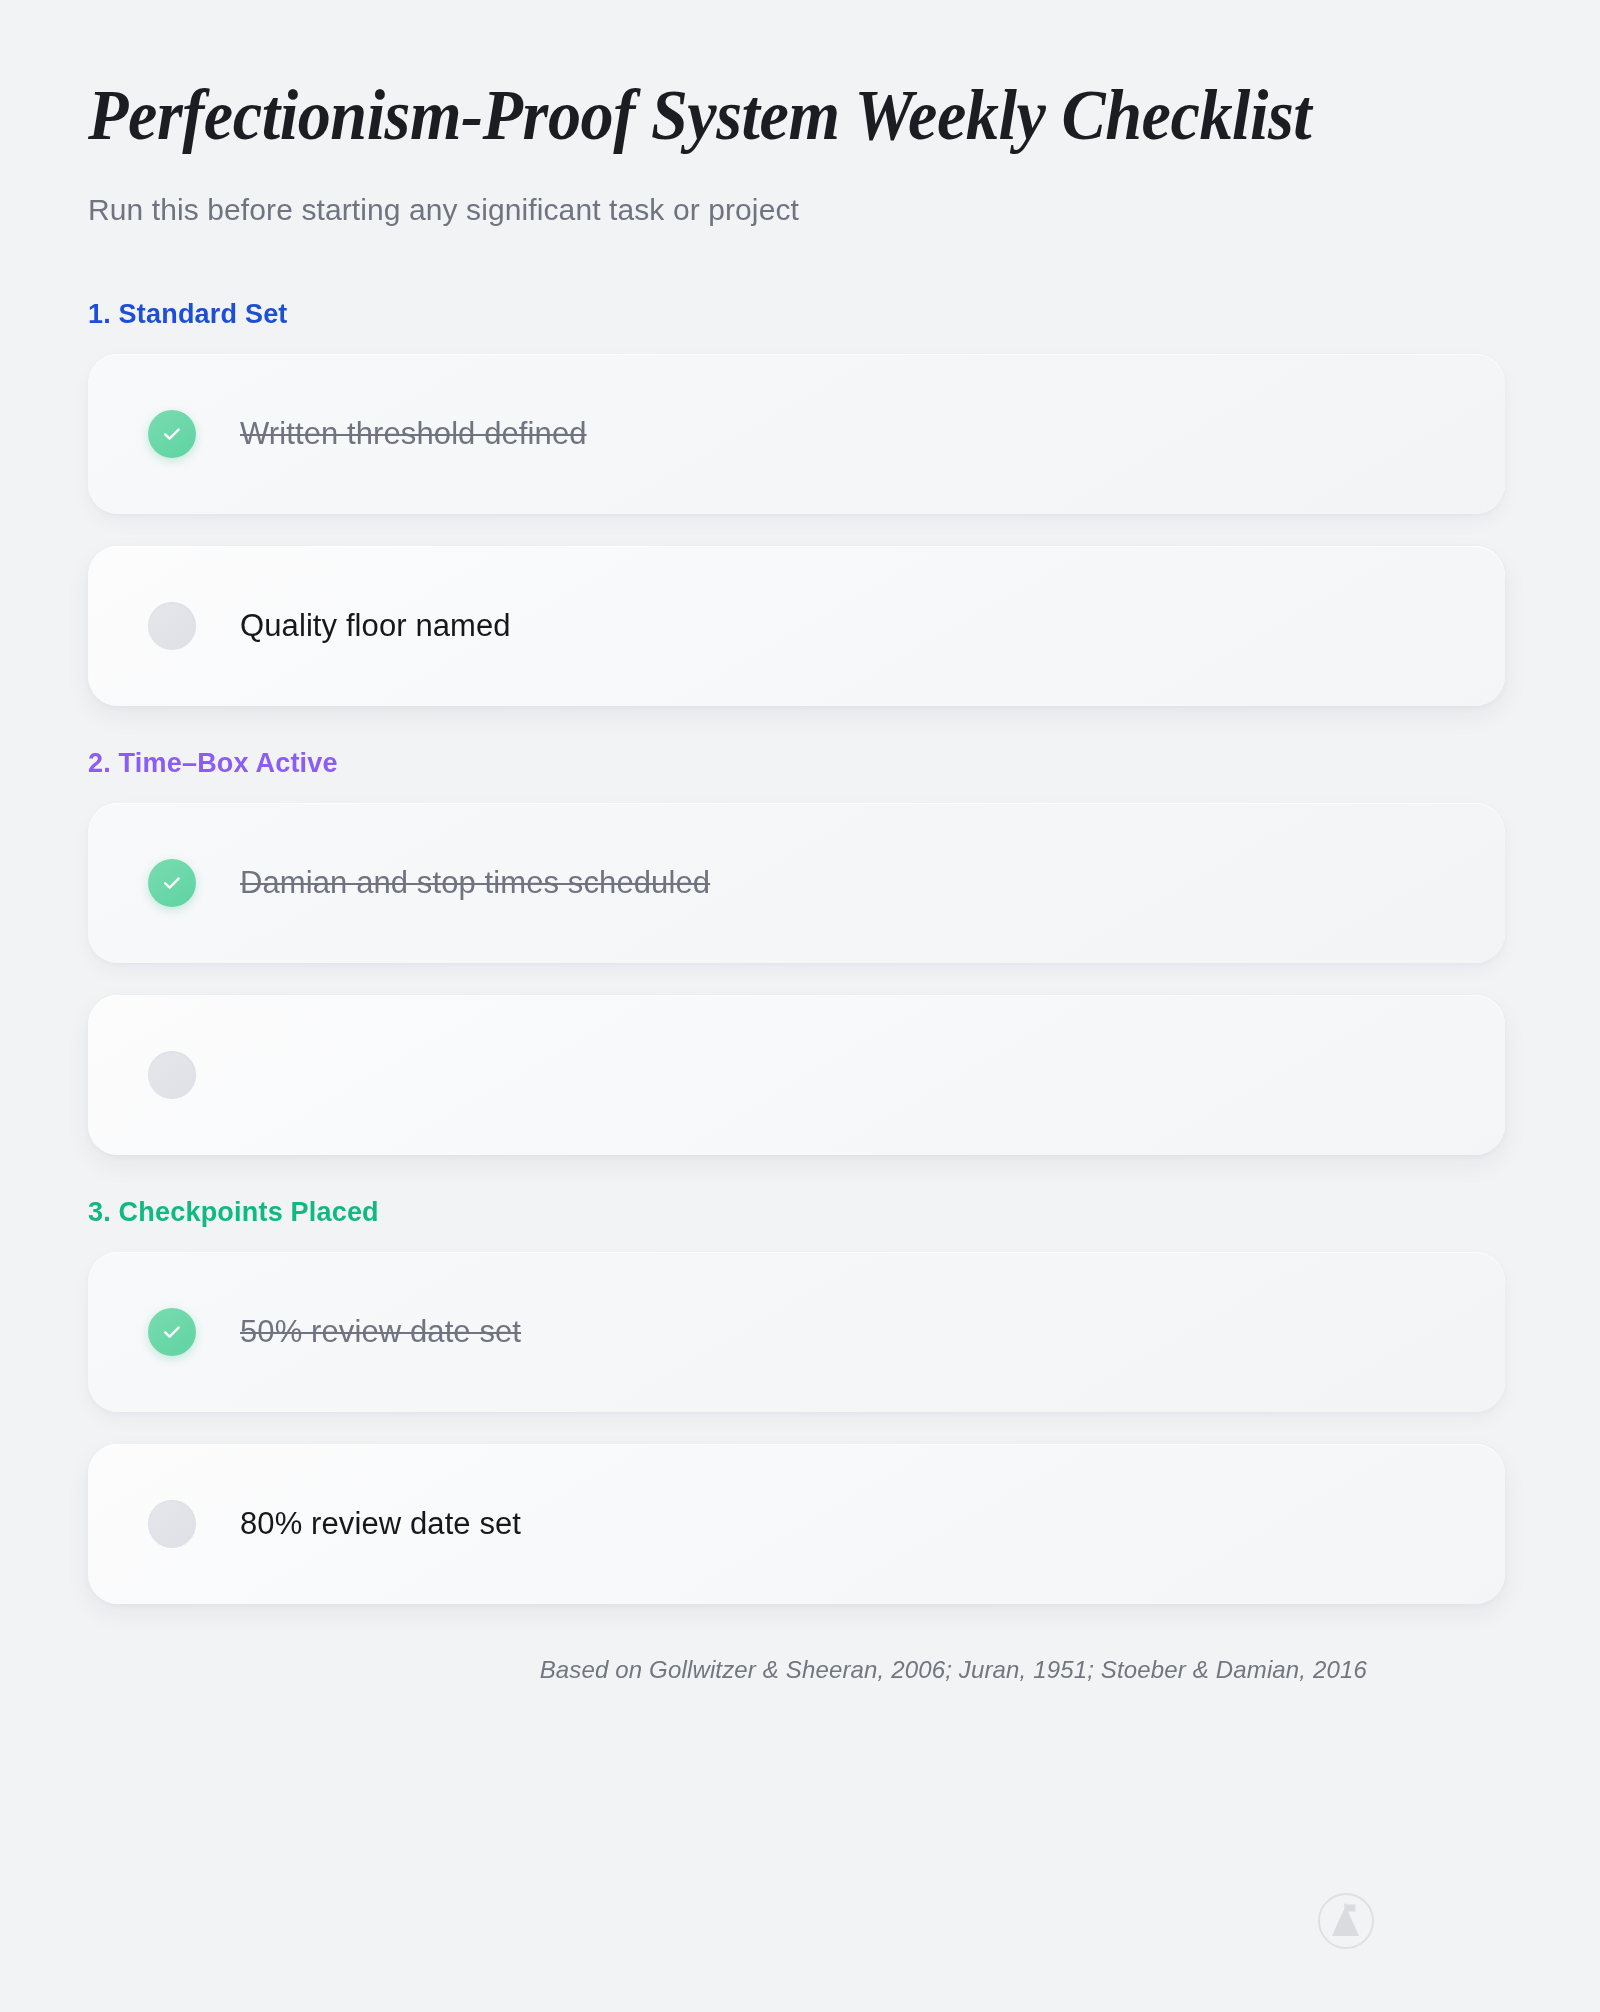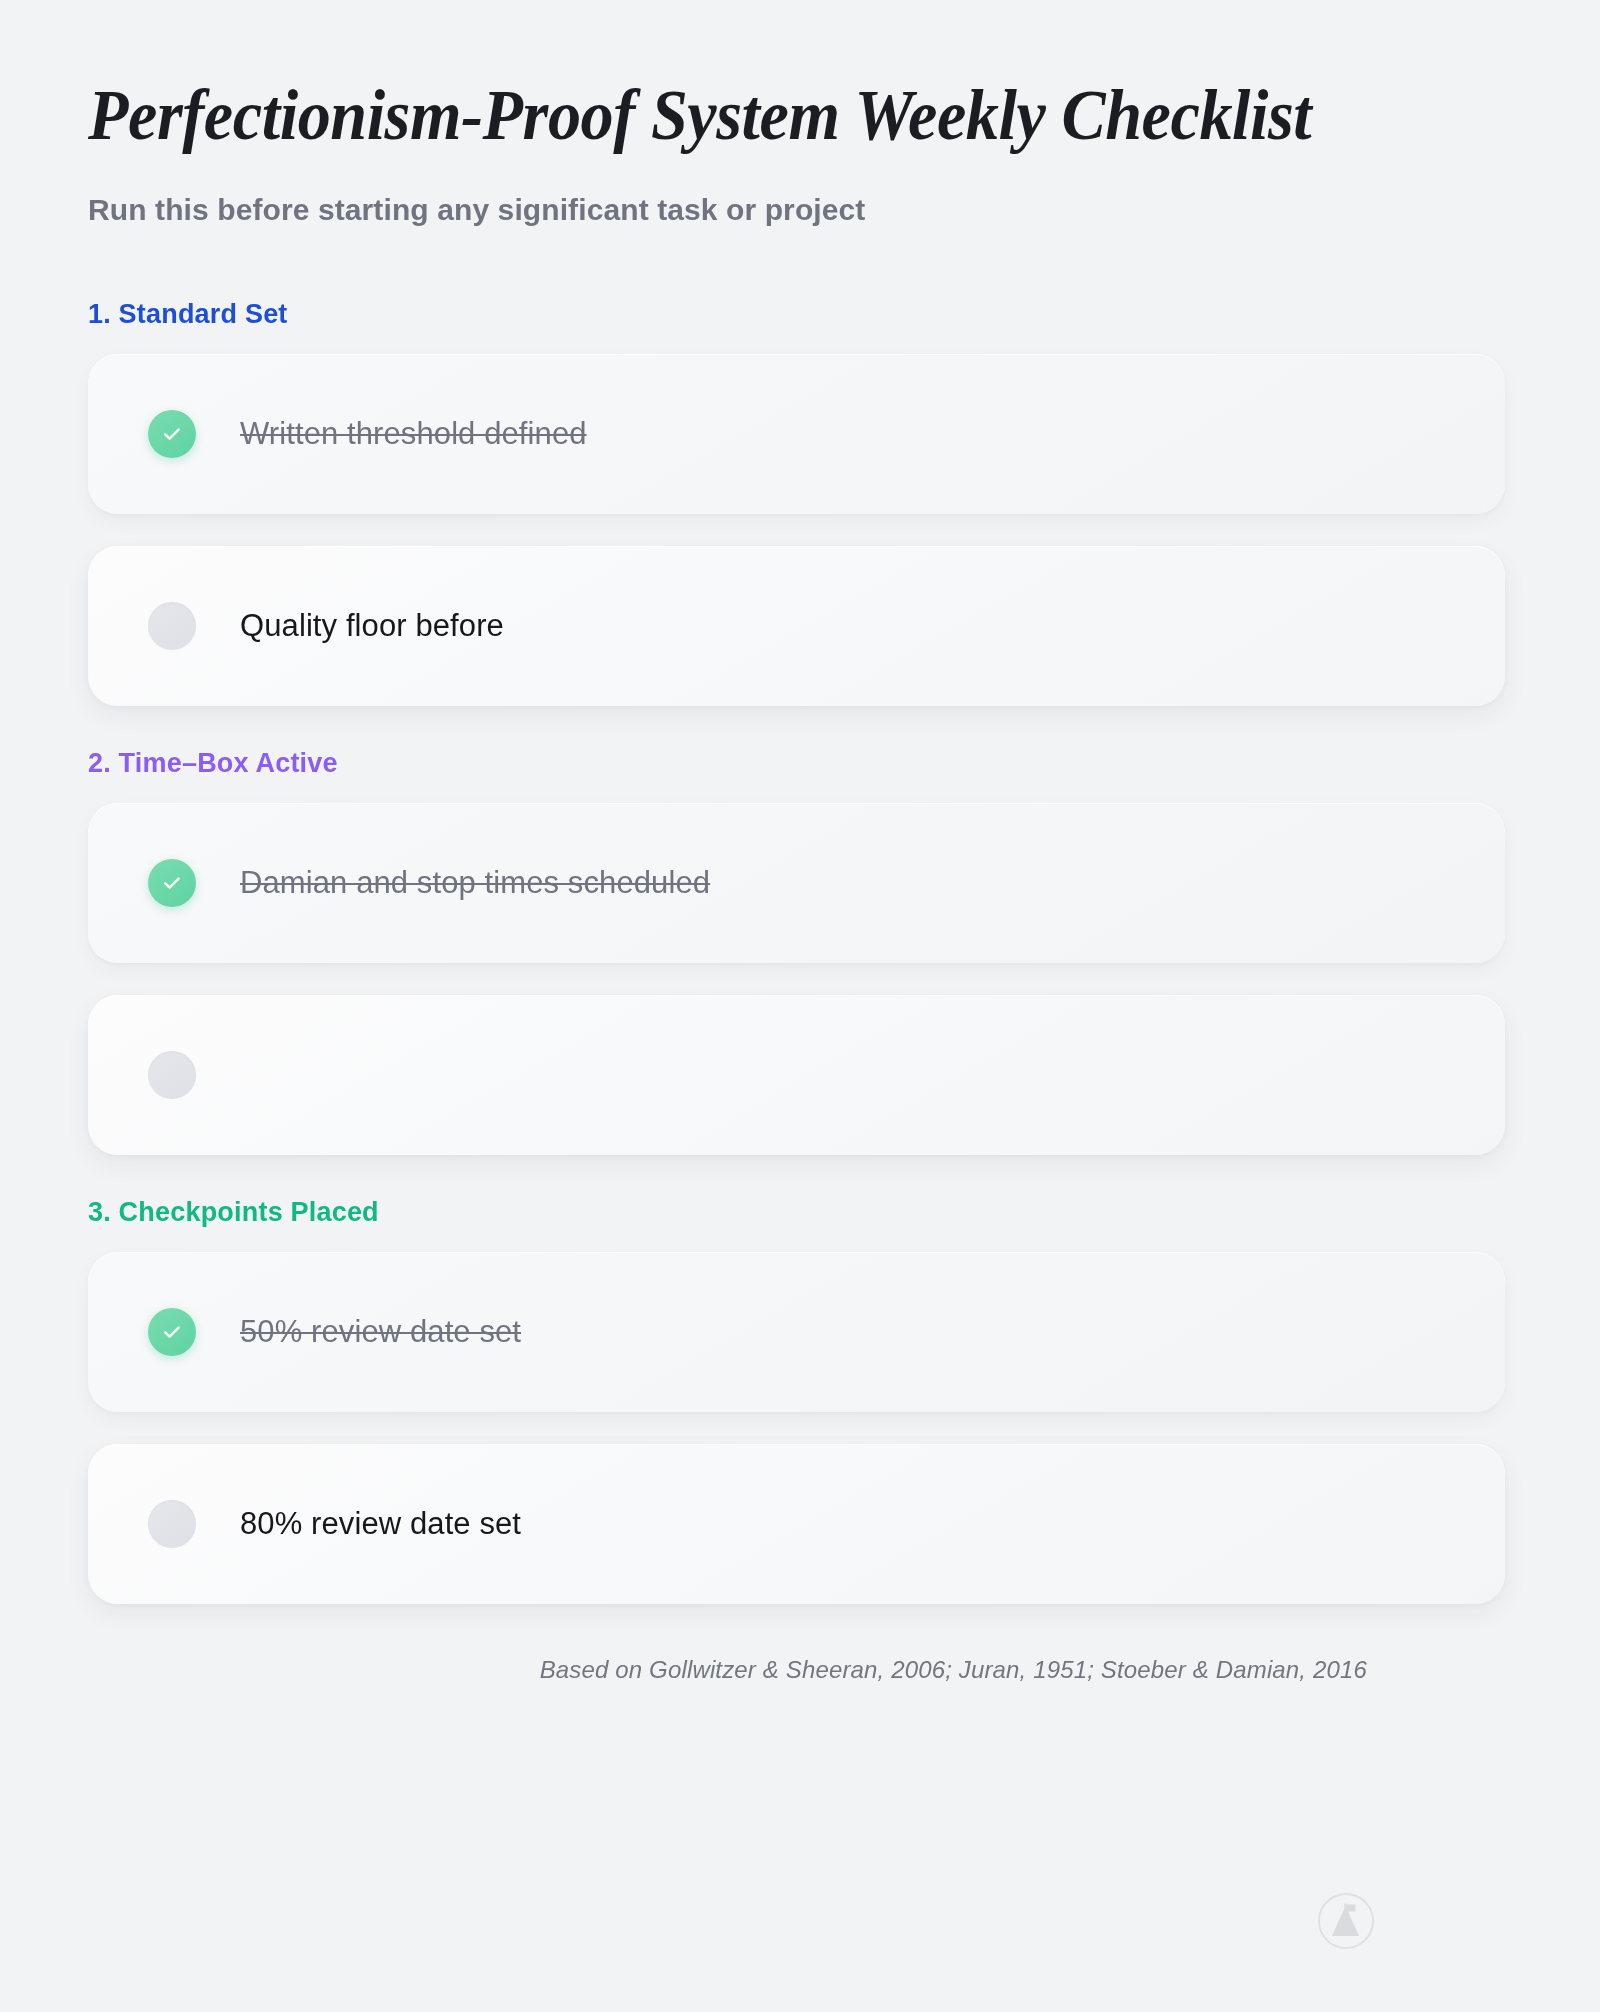--- a/index.html
+++ b/index.html
@@ -37,21 +37,21 @@
     transform: scaleX(0.92);
     transform-origin: left center;
     white-space: nowrap;
   }
 
   .page-subtitle {
     margin-top: 36px;
     font-size: 30px;
     line-height: 1.3;
     color: #6f7480;
-    font-weight: 700;
+    font-weight: 400;
     letter-spacing: 0.1px;
   }
 
   
   .sections { margin-top: 70px; }
 
   .section { margin-bottom: 0; }
 
   .section-heading {
     font-size: 27px;
@@ -163,21 +163,21 @@
         <span class="check-bubble checked">
           <svg width="26" height="26" viewBox="0 0 26 26" aria-hidden="true">
             <path d="M6.2 13.4 L10.6 17.6 L19.6 8.6" fill="none" stroke="#ffffff" stroke-width="2.4" stroke-linecap="round" stroke-linejoin="round"></path>
           </svg>
         </span>
         <span class="item-label struck">Written threshold defined</span>
       </div>
 
       <div class="item-card">
         <span class="check-bubble unchecked"></span>
-        <span class="item-label">Quality floor before</span>
+        <span class="item-label">Quality floor named</span>
       </div>
     </div>
 
     <div class="section">
       <div class="section-heading" style="color: rgb(139, 92, 246);">2. Time–Box Active</div>
 
       <div class="item-card is-done">
         <span class="check-bubble checked">
           <svg width="26" height="26" viewBox="0 0 26 26" aria-hidden="true">
             <path d="M6.2 13.4 L10.6 17.6 L19.6 8.6" fill="none" stroke="#ffffff" stroke-width="2.4" stroke-linecap="round" stroke-linejoin="round"></path>

